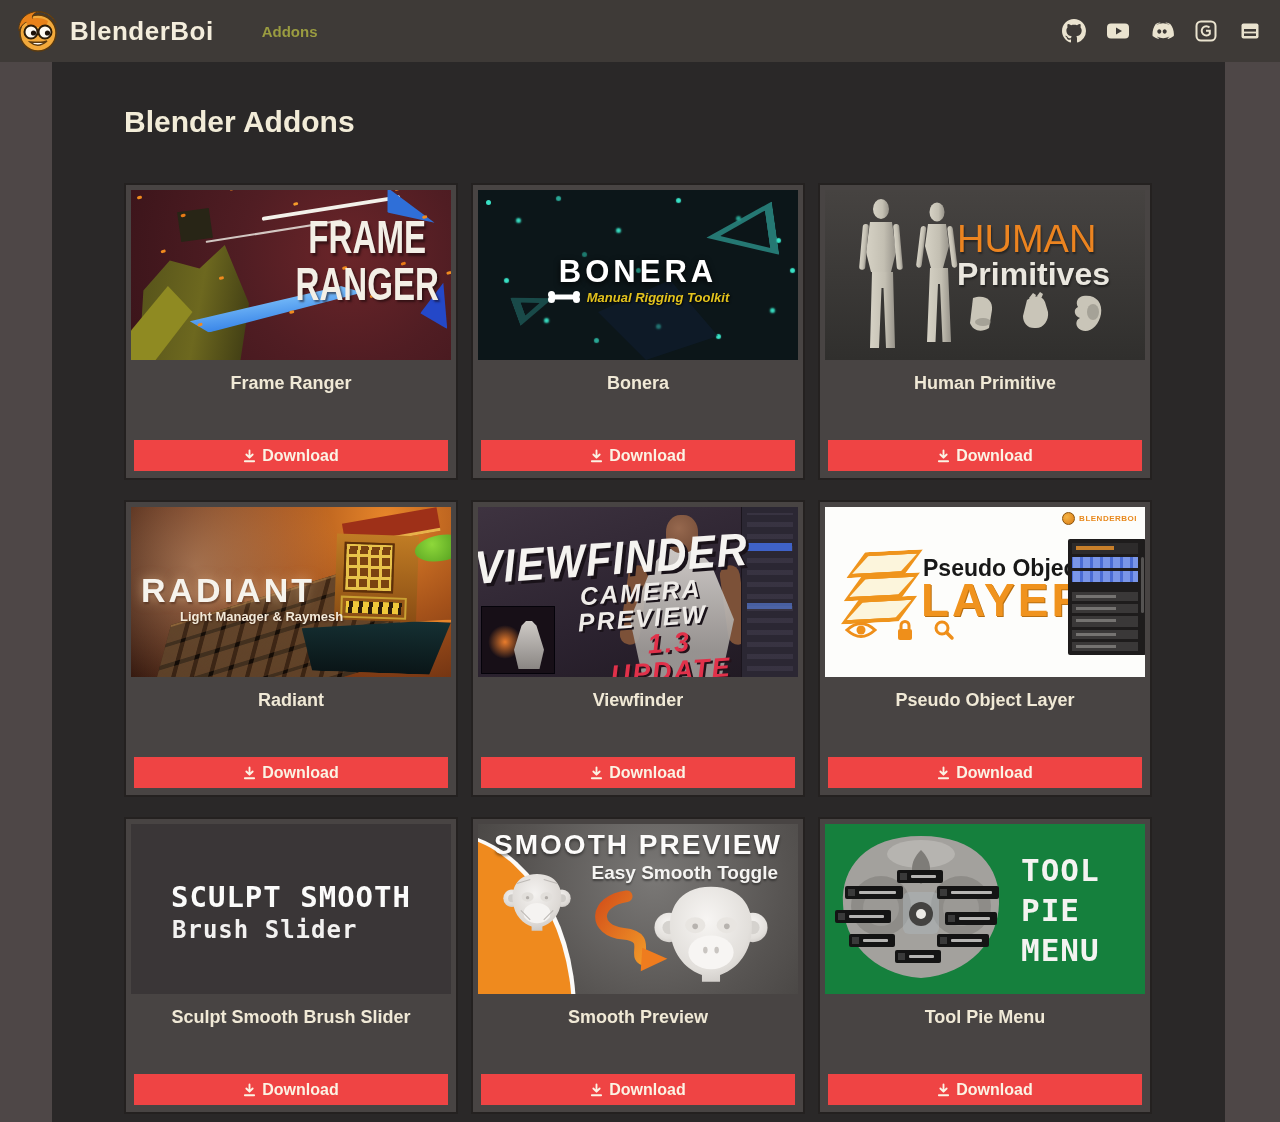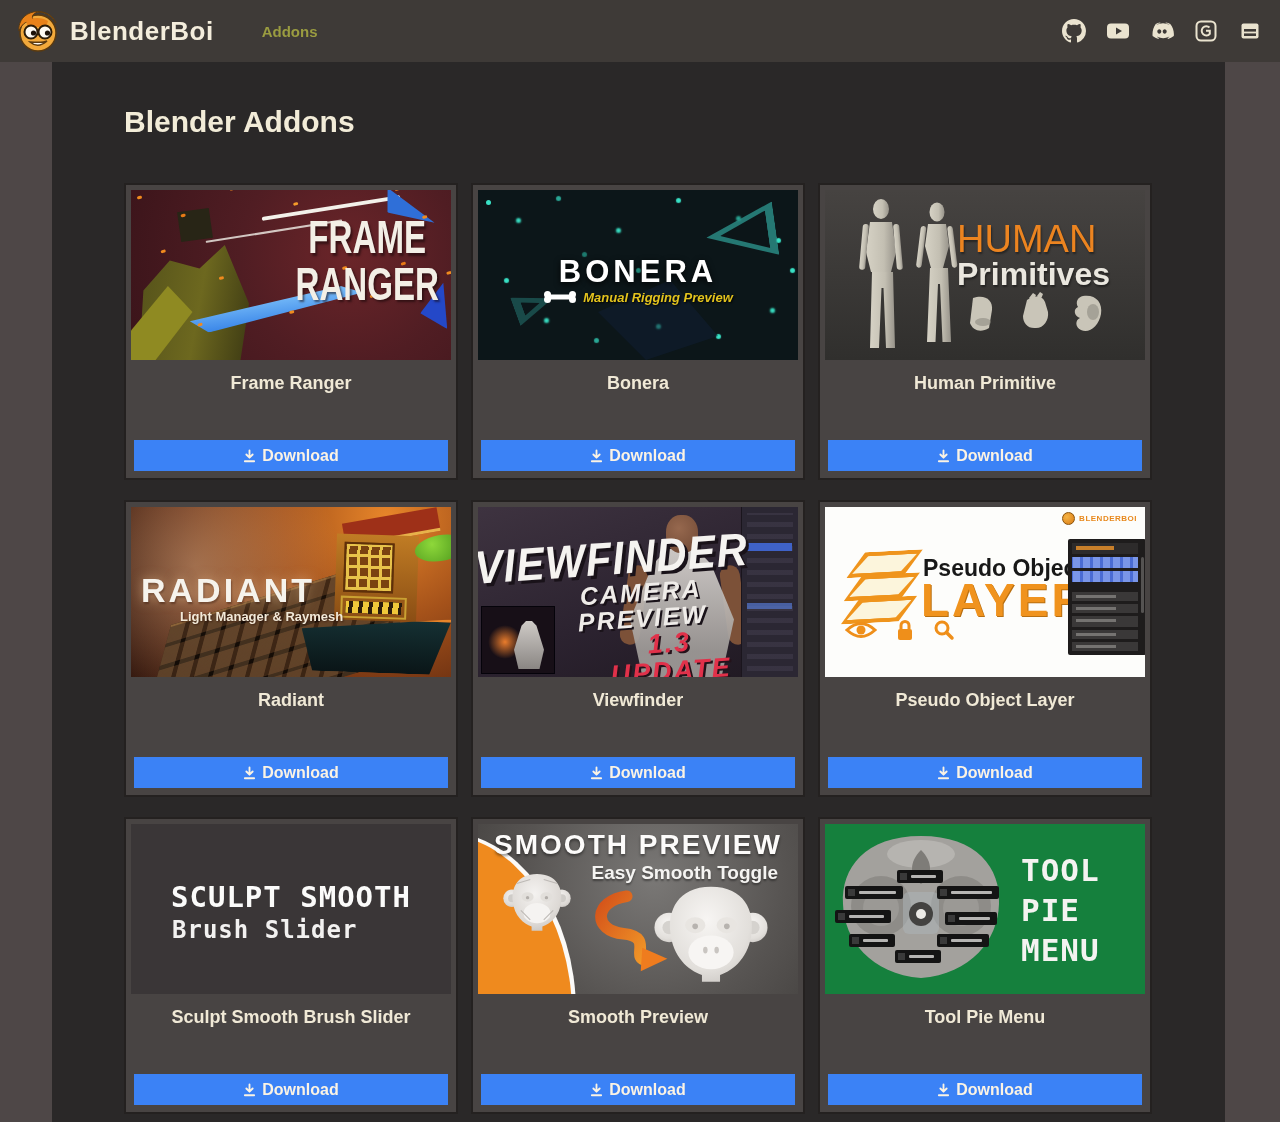--- a/index.html
+++ b/index.html
@@ -18,21 +18,21 @@
   
   .main { position: absolute; left: 52px; top: 62px; width: 1173px; height: 1060px; background: #2a2828; }
   .page-title { padding: 43px 16px 0 72px; font-size: 30px; font-weight: bold; color: #f2ecd8; }
 
   .cards { display: grid; grid-template-columns: repeat(3, 334px); column-gap: 13px; row-gap: 20px;
            margin: 44px 72px 0; }
   .card { width: 334px; height: 297px; background: #484443; border: 2px solid #242120;
           display: flex; flex-direction: column; }
   .thumb { position: relative; height: 170px; margin: 5px 5px 0; overflow: hidden; background: #222; }
   .card-title { margin-top: 13px; text-align: center; font-size: 18px; font-weight: bold; color: #f0e9d6; }
-  .dl { margin: auto 8px 7px; height: 31px; background: #3b82f6; border: none; color: #fbf3e4;
+  .dl { margin: auto 8px 7px; height: 31px; background: #ef4444; border: none; color: #fbf3e4;
         font-family: "Liberation Sans", sans-serif; font-size: 16px; font-weight: bold;
         display: flex; align-items: center; justify-content: center; gap: 6px; cursor: pointer; }
   .dl svg { width: 13px; height: 14px; }
 
   .abs { position: absolute; }
 
   
   .t-fr { background: radial-gradient(circle at 68% 38%, #6b2529 0%, #501d23 45%, #3a141a 100%); }
   .fr-streak { left: 130px; top: 16px; width: 140px; height: 4px; background: #f3f1ea; transform: rotate(-9deg); border-radius: 2px; box-shadow: -60px 14px 0 -1px rgba(243,241,234,.8); }
   .fr-body { left: 8px; top: 42px; width: 110px; height: 130px;
@@ -276,21 +276,21 @@
         <div class="abs bn-dark"></div>
         <div class="abs bn-title">BONERA</div>
         <div class="abs bn-sub">
           <svg width="34" height="16" viewBox="0 0 34 16" fill="#ffffff">
             <circle cx="4.5" cy="5.5" r="3.5"></circle>
               <circle cx="4.5" cy="10.5" r="3.5"></circle>
             <circle cx="29.5" cy="5.5" r="3.5"></circle>
               <circle cx="29.5" cy="10.5" r="3.5"></circle>
             <rect x="4" y="5.5" width="26" height="5"></rect>
           </svg>
-          <span>Manual Rigging Preview</span>
+          <span>Manual Rigging Toolkit</span>
         </div>
       </div>
       <div class="card-title">Bonera</div>
       <button class="dl">
         <svg viewBox="0 0 14 14" fill="none" stroke="#fbf3e4" stroke-width="2" stroke-linecap="round" stroke-linejoin="round">
             <path d="M7 1v7M3.6 5.4 7 8.8l3.4-3.4M2 12.6h10"></path>
           </svg>
         <span>Download</span>
       </button>
     </div>

